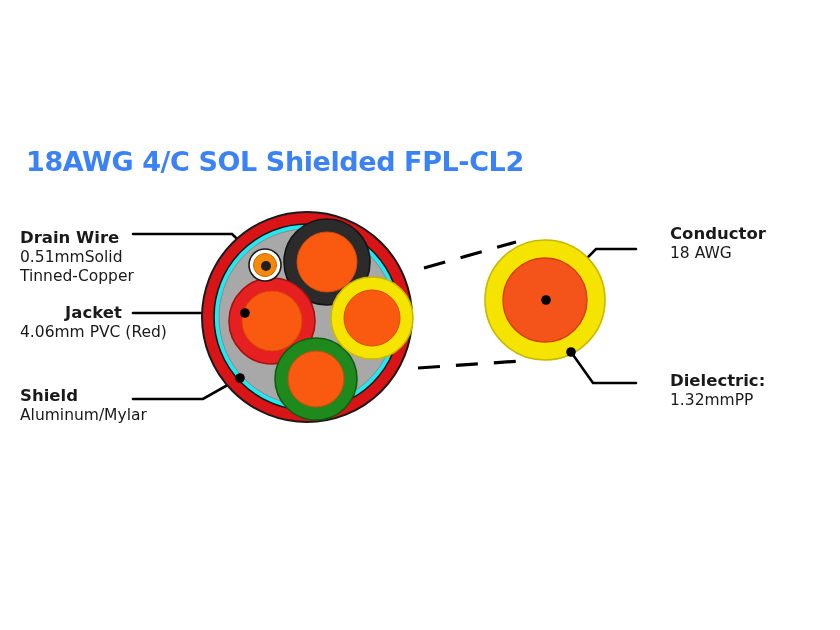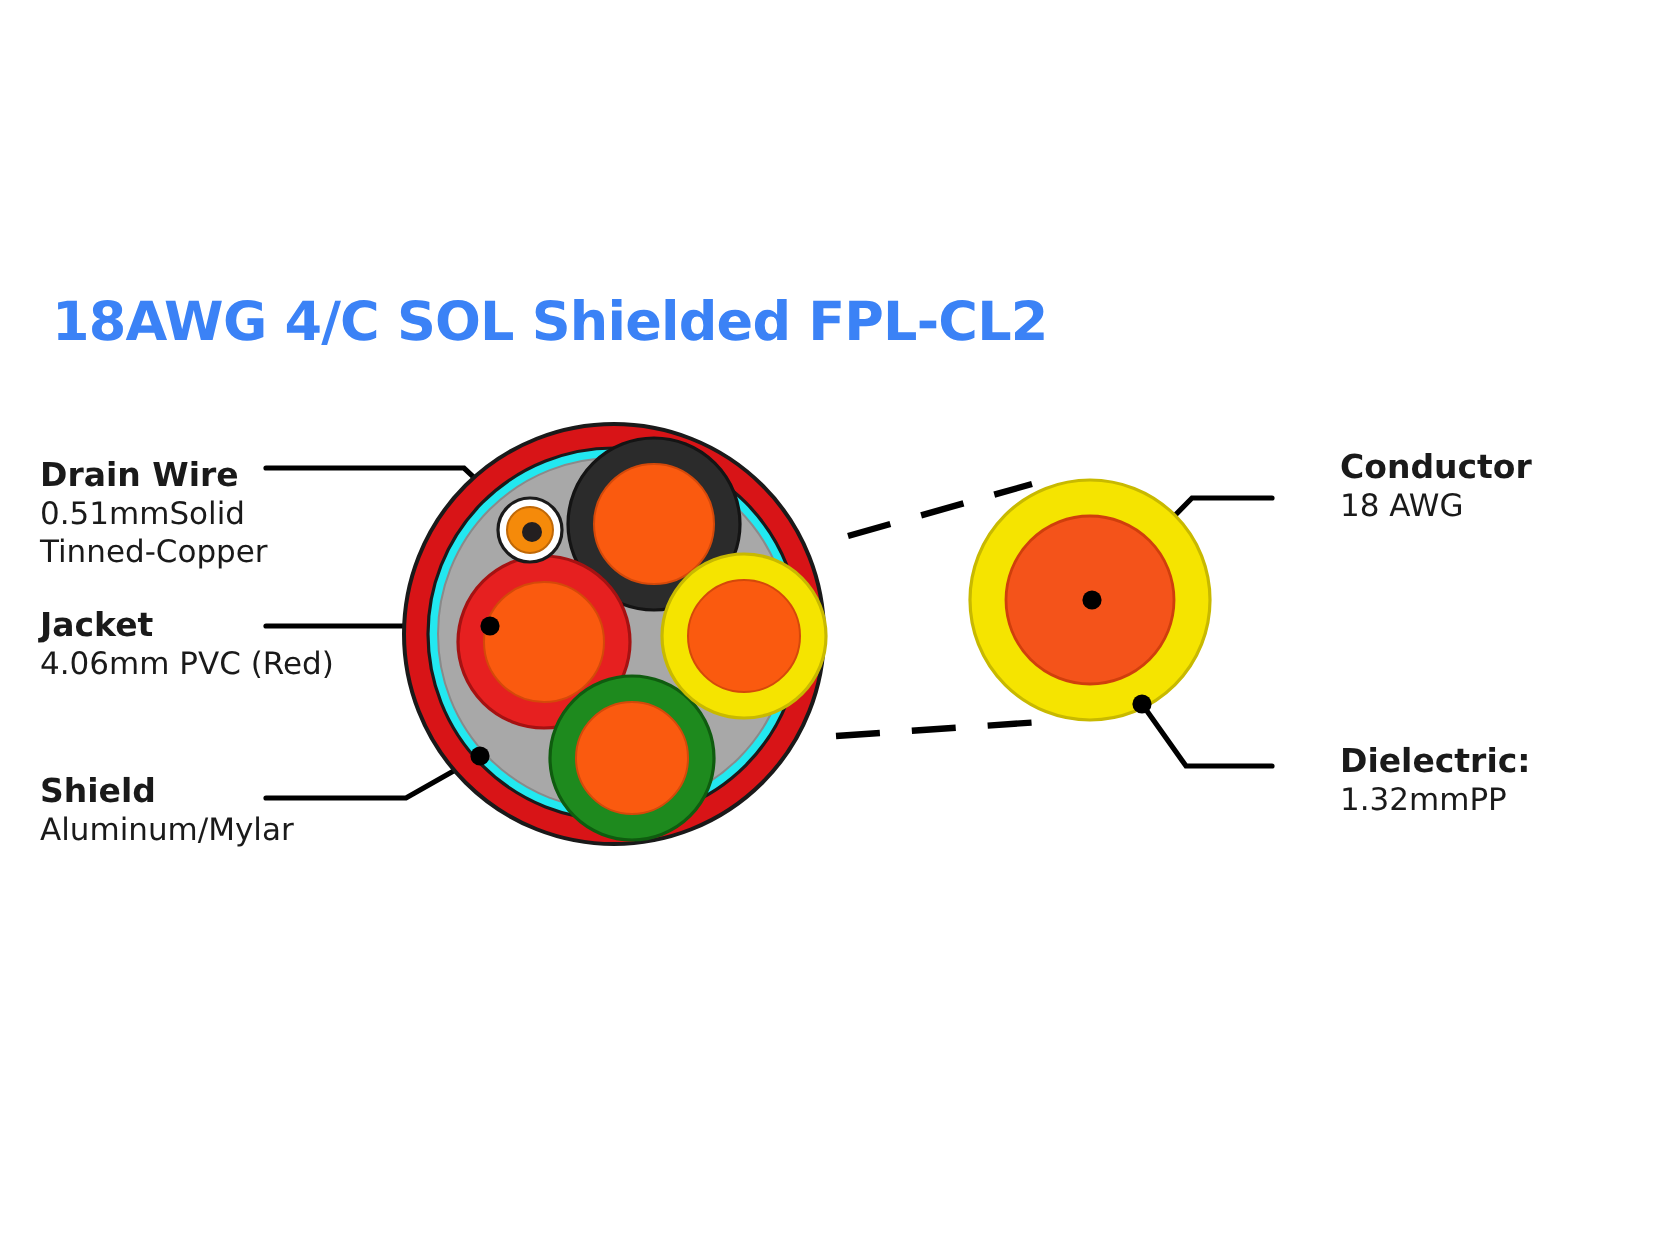--- a/index.html
+++ b/index.html
@@ -40,21 +40,21 @@
   .callout .callout-line {
     font-size: 15.5px;
     font-weight: normal;
     line-height: 1.22;
     white-space: nowrap;
   }
   .callout-left { text-align: left; }
   .callout-right { text-align: left; margin-left: 27px; }
 
   #callout-drain  { left: 20px;  top: 213px; margin-top: 15px; }
-  #callout-jacket { left: 20px;  top: 303px; }
+  #callout-jacket { left: 20px;  top: 303px; text-align: center; }
   #callout-shield { left: 20px;  top: 386px; }
   #callout-conductor { left: 643px; top: 224px; }
   #callout-dielectric { left: 643px; top: 371px; }
 
   #art {
     position: absolute;
     left: 0;
     top: 0;
   }
 </style>

